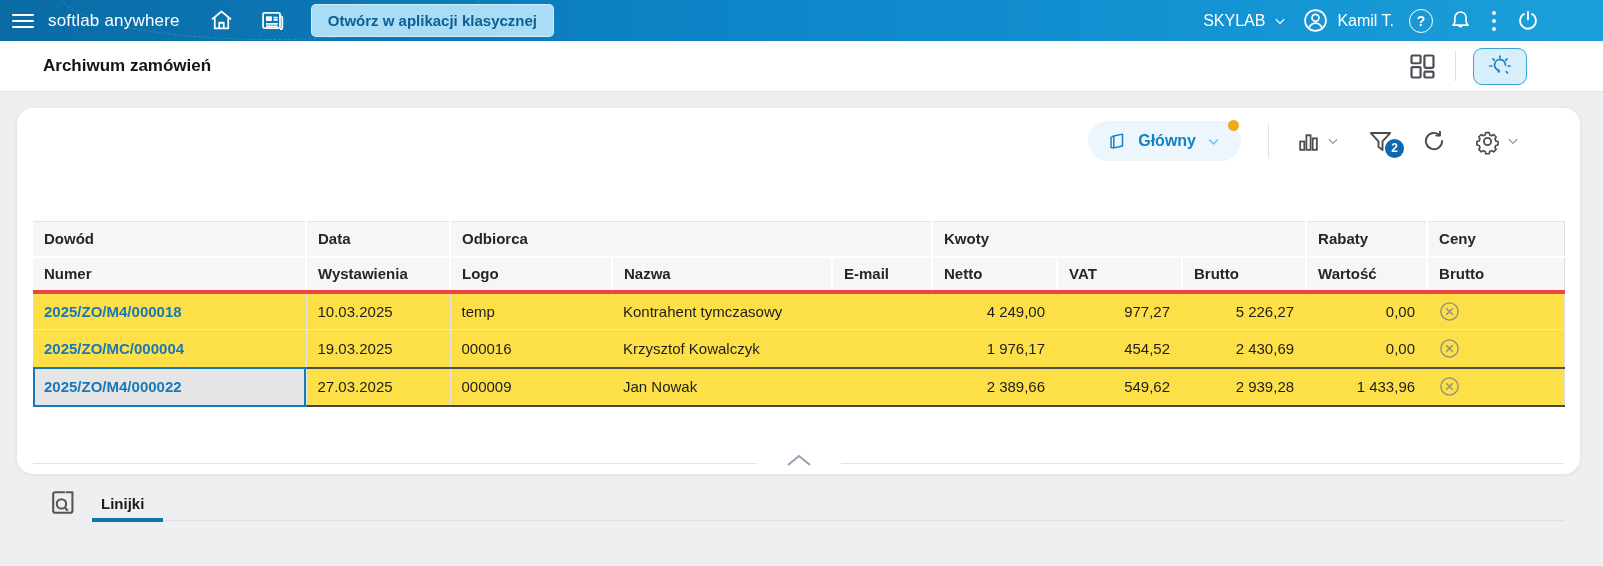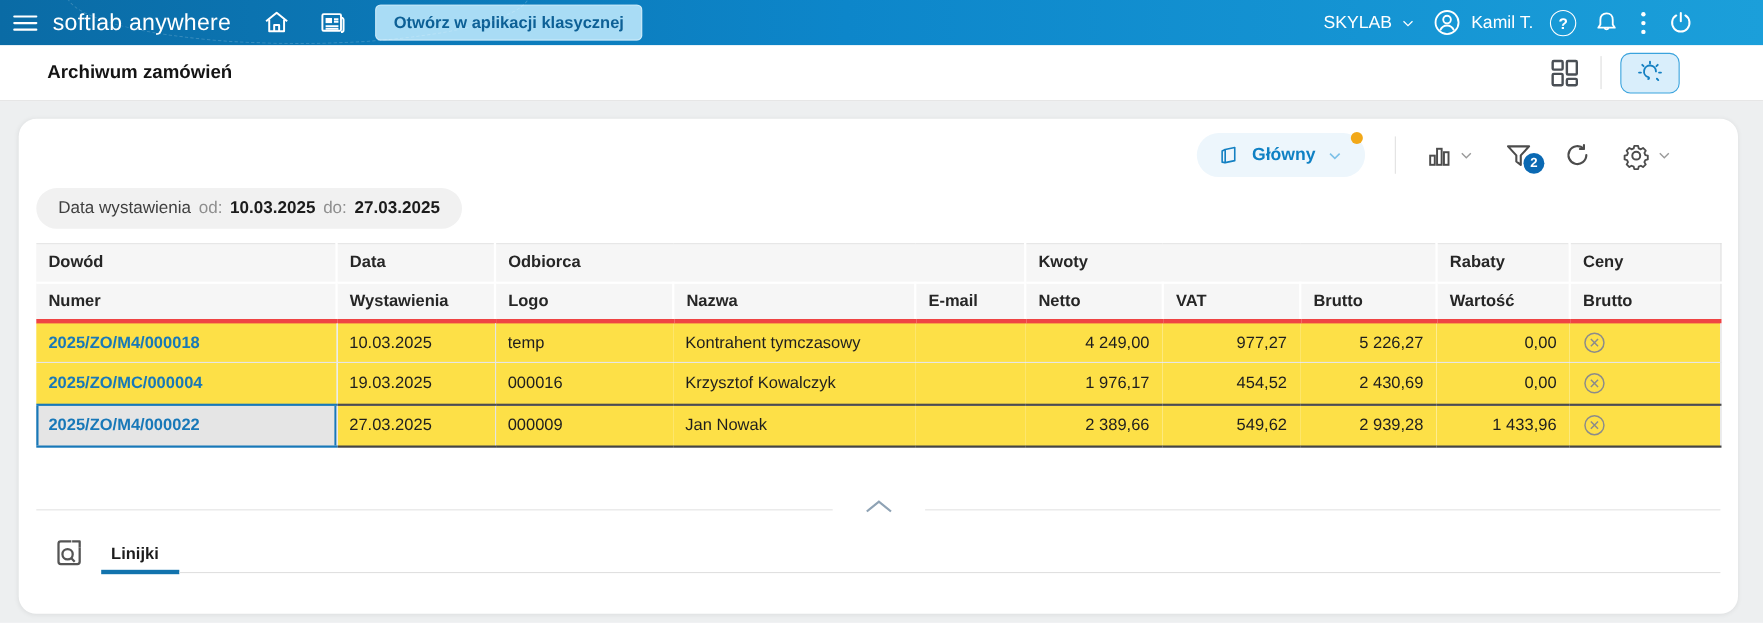--- a/index.html
+++ b/index.html
@@ -8,21 +8,21 @@
 
   
   .topbar { position:relative; height:41px; padding:0 62px 0 12px;
     background:linear-gradient(90deg,#0a6ba5 0%, #0d86ca 48%, #1b9fda 100%);
     display:flex; align-items:center; color:#fff; overflow:hidden; }
   .topbar::before { content:""; position:absolute; left:60px; top:-52px; width:420px; height:90px;
     border-radius:50%; border:1px dashed rgba(255,255,255,.18); pointer-events:none; }
   .tb-left { display:flex; align-items:center; }
   .hamburger { display:flex; flex-direction:column; gap:4px; width:22px; margin-right:14px; cursor:pointer; }
   .hamburger span { height:2px; background:#fff; border-radius:1px; }
-  .brand { font-size:21px; font-weight:500; letter-spacing:.2px; margin-right:28px; }
+  .brand { font-size:17px; font-weight:500; letter-spacing:.2px; margin-right:28px; }
   .tb-ic { display:flex; align-items:center; justify-content:center; margin-right:24px; cursor:pointer; }
   .classic-btn { background:#a9dcf5; color:#0d6096; font-weight:700; font-size:15px;
     font-family:"Liberation Sans",sans-serif; border:1px solid rgba(255,255,255,.45);
     border-radius:5px; padding:7px 16px; cursor:pointer; }
   .tb-right { margin-left:auto; display:flex; align-items:center; gap:15px; font-size:16px; }
   .tb-group { display:flex; align-items:center; gap:8px; cursor:pointer; }
   .help-circle { width:24px; height:24px; border:1.7px solid #fff; border-radius:50%;
     display:flex; align-items:center; justify-content:center; font-size:14px; font-weight:700; }
   .kebab { display:flex; flex-direction:column; gap:4px; padding:0 4px; cursor:pointer; }
   .kebab i { width:4px; height:4px; background:#fff; border-radius:50%; }
@@ -31,21 +31,21 @@
   .titlebar { height:51px; background:#fff; border-bottom:1px solid #e4e4e4;
     display:flex; align-items:center; padding:0 76px 0 43px; }
   .page-title { font-size:17px; font-weight:700; color:#141414; }
   .titlebar-right { margin-left:auto; display:flex; align-items:center; gap:17px; }
   .tdiv { width:1px; height:30px; background:#dedede; }
   .theme-btn { width:54px; height:37px; border-radius:9px; background:#d9eefb;
     border:1.5px solid #3aa3dd; display:flex; align-items:center; justify-content:center; cursor:pointer; }
 
   
   .page { position:relative; height:474px; }
-  .card { position:absolute; left:17px; top:16px; width:1563px; height:450px;
+  .card { position:absolute; left:17px; top:16px; width:1563px; height:366px;
     background:#fff; border-radius:16px; box-shadow:0 1px 5px rgba(0,0,0,.07); }
 
   
   .toolbar { position:absolute; top:13px; right:60px; display:flex; align-items:center; gap:27px; }
   .view-pill { position:relative; display:flex; align-items:center; gap:10px; background:#edf6fc;
     border-radius:20px; height:40px; padding:0 20px 0 18px; color:#0f81c4; font-size:16px;
     font-weight:700; cursor:pointer; }
   .view-dot { position:absolute; right:2px; top:-1px; width:11px; height:11px; border-radius:50%; background:#f2a818; }
   .tool-divider { width:1px; height:34px; background:#e2e2e2; }
   .icon-btn { display:flex; align-items:center; gap:5px; cursor:pointer; color:#4c4c4c; }
@@ -220,27 +220,20 @@
         <svg width="27" height="27" viewBox="0 0 24 24" fill="none" stroke="#4c4c4c" stroke-width="1.6" stroke-linejoin="round">
           <path d="M10.3 3.5h3.4l.5 2.2 1.9.8 1.9-1.2 2.4 2.4-1.2 1.9.8 1.9 2.2.5v3.4l-2.2.5-.8 1.9 1.2 1.9-2.4 2.4-1.9-1.2-1.9.8-.5 2.2h-3.4l-.5-2.2-1.9-.8-1.9 1.2-2.4-2.4 1.2-1.9-.8-1.9-2.2-.5v-3.4l2.2-.5.8-1.9-1.2-1.9 2.4-2.4 1.9 1.2 1.9-.8z" transform="scale(.92) translate(1 1)"></path>
           <circle cx="12" cy="12" r="3.2"></circle>
         </svg>
         <svg width="14" height="14" viewBox="0 0 24 24" fill="none" stroke="#9a9a9a" stroke-width="2.2">
             <path d="M5 9l7 7 7-7"></path>
           </svg>
       </div>
     </div>
 
-    <div class="chip">
-      <span>Data wystawienia</span>
-      <span class="muted">od:</span>
-      <b>10.03.2025</b>
-      <span class="muted">do:</span>
-      <b>27.03.2025</b>
-    </div>
 
     <table class="grid">
       <colgroup>
         <col style="width:273px">
           <col style="width:144px">
           <col style="width:162px">
           <col style="width:220px">
         <col style="width:100px">
           <col style="width:125px">
           <col style="width:125px">

